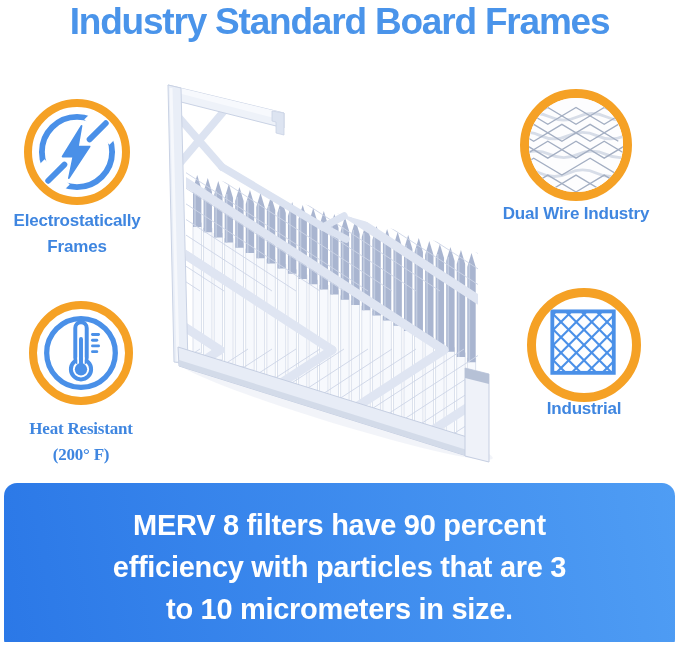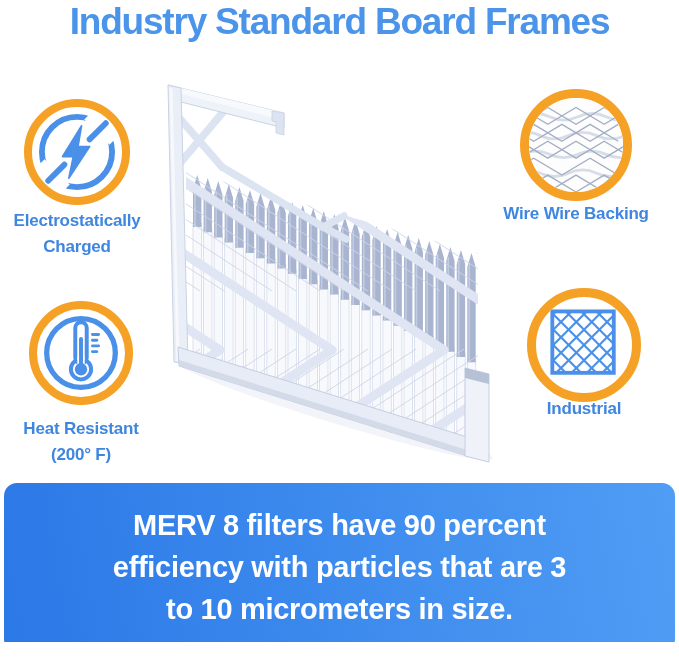--- a/index.html
+++ b/index.html
@@ -42,38 +42,38 @@
       <circle cx="50" cy="50" r="39" fill="none" stroke="#4a90e8" stroke-width="6.5"></circle>
       <line x1="63" y1="9" x2="91" y2="37" stroke="#ffffff" stroke-width="14"></line>
       <line x1="9" y1="63" x2="37" y2="91" stroke="#ffffff" stroke-width="14"></line>
       <line x1="82" y1="18" x2="64" y2="36" stroke="#4a90e8" stroke-width="6.5" stroke-linecap="round"></line>
       <line x1="18" y1="82" x2="36" y2="64" stroke="#4a90e8" stroke-width="6.5" stroke-linecap="round"></line>
       <path d="M55 21 L34 55 L46 55 L41 79 L64 44 L51 44 Z" fill="#4a90e8" stroke="#4a90e8" stroke-width="2" stroke-linejoin="round"></path>
     </svg>
   </div>
   <div class="feature-label" style="left:-4px;top:208px;width:162px;">
     <span>Electrostatically</span><br>
-    <span>Charged</span>
+    <span>Frames</span>
   </div>
 
   <div class="ring" style="left:29px;top:301px;width:104px;height:104px;">
     <svg viewBox="0 0 100 100">
       <circle cx="50" cy="50" r="39" fill="none" stroke="#4a90e8" stroke-width="6"></circle>
       <circle cx="50" cy="68.5" r="11.5" fill="#ffffff" stroke="#4a90e8" stroke-width="4.5"></circle>
       <rect x="43.5" y="15" width="13" height="47" rx="6.5" fill="#ffffff" stroke="#4a90e8" stroke-width="4.5"></rect>
       <rect x="45.8" y="55" width="8.4" height="9" fill="#ffffff"></rect>
       <line x1="50" y1="34" x2="50" y2="64" stroke="#4a90e8" stroke-width="4.5" stroke-linecap="round"></line>
       <circle cx="50" cy="68.5" r="7" fill="#4a90e8"></circle>
       <line x1="63" y1="29" x2="70" y2="29" stroke="#4a90e8" stroke-width="3.2" stroke-linecap="round"></line>
       <line x1="63" y1="35.5" x2="68" y2="35.5" stroke="#4a90e8" stroke-width="3.2" stroke-linecap="round"></line>
       <line x1="63" y1="42" x2="70" y2="42" stroke="#4a90e8" stroke-width="3.2" stroke-linecap="round"></line>
       <line x1="63" y1="48.5" x2="68" y2="48.5" stroke="#4a90e8" stroke-width="3.2" stroke-linecap="round"></line>
     </svg>
   </div>
-  <div class="feature-label" style="left:1px;top:416px;width:160px;">
+  <div class="feature-label" style="left:1px;top:416px;width:160px;font-family:Liberation Serif, serif;">
     <span>Heat Resistant</span><br>
     <span>(200° F)</span>
   </div>
 
   <div class="ring" style="left:520px;top:89px;width:112px;height:112px;border-width:9px;">
     <svg viewBox="0 0 100 100">
       <rect width="100" height="100" fill="#fdfdfe"></rect>
       <g stroke="#d7dde8" stroke-width="3" fill="none">
         <path d="M-8,20 Q7,13 22,20 T52,20 T82,20 T112,20"></path>
         <path d="M-18,40 Q-3,33 12,40 T42,40 T72,40 T102,40"></path>
@@ -87,21 +87,21 @@
         <path d="M-25,28 L5,46 L35,28 L65,46 L95,28"></path>
         <path d="M-10,64 L20,46 L50,64 L80,46 L110,64"></path>
         <path d="M-10,46 L20,64 L50,46 L80,64 L110,46"></path>
         <path d="M-25,82 L5,64 L35,82 L65,64 L95,82"></path>
         <path d="M-10,100 L20,82 L50,100 L80,82 L110,100"></path>
         <path d="M-10,82 L20,100 L50,82 L80,100 L110,82"></path>
       </g>
     </svg>
   </div>
   <div class="feature-label" style="left:471px;top:201px;width:210px;">
-    <span>Wire Wire Backing</span><br>
+    <span>Dual Wire Industry</span><br>
   </div>
 
   <div class="ring" style="left:527px;top:288px;width:114px;height:114px;border-width:9px;">
     <svg viewBox="0 0 100 100">
       <clipPath id="sqclip">
           <rect x="17" y="15" width="64" height="64"></rect>
         </clipPath>
       <rect x="17" y="15" width="64" height="64" fill="#fdfeff"></rect>
       <g id="sq-lines" clip-path="url(#sqclip)" stroke="#4a90e8" stroke-width="2.2">
           <line x1="-96" y1="0" x2="4" y2="100"></line>

